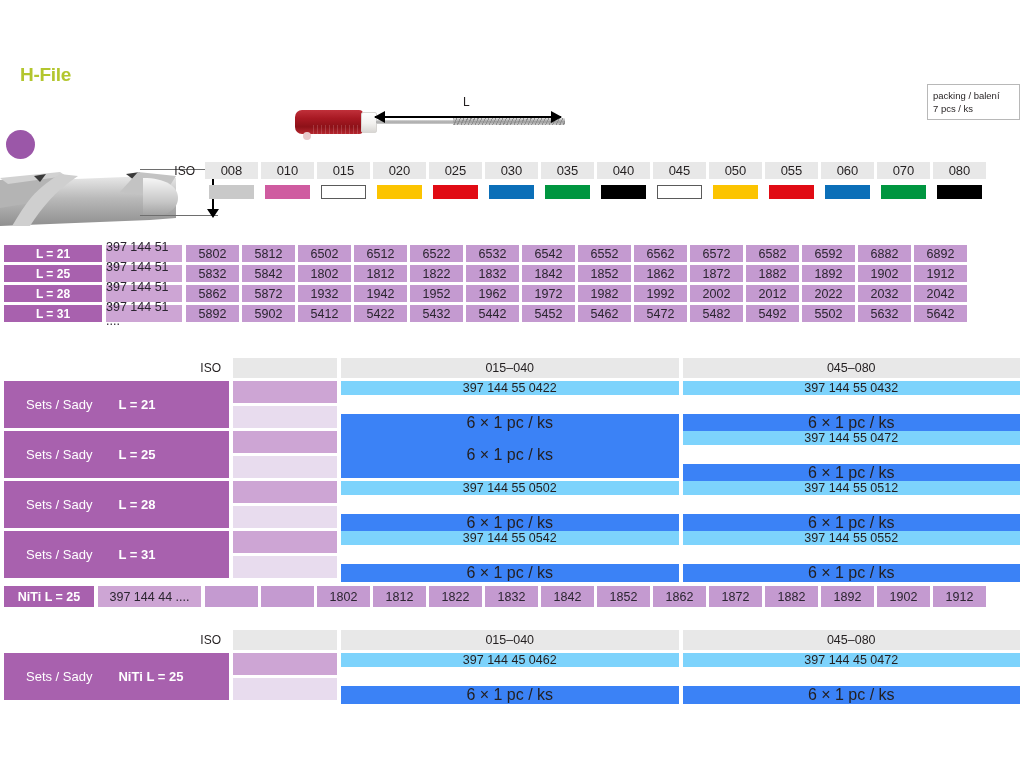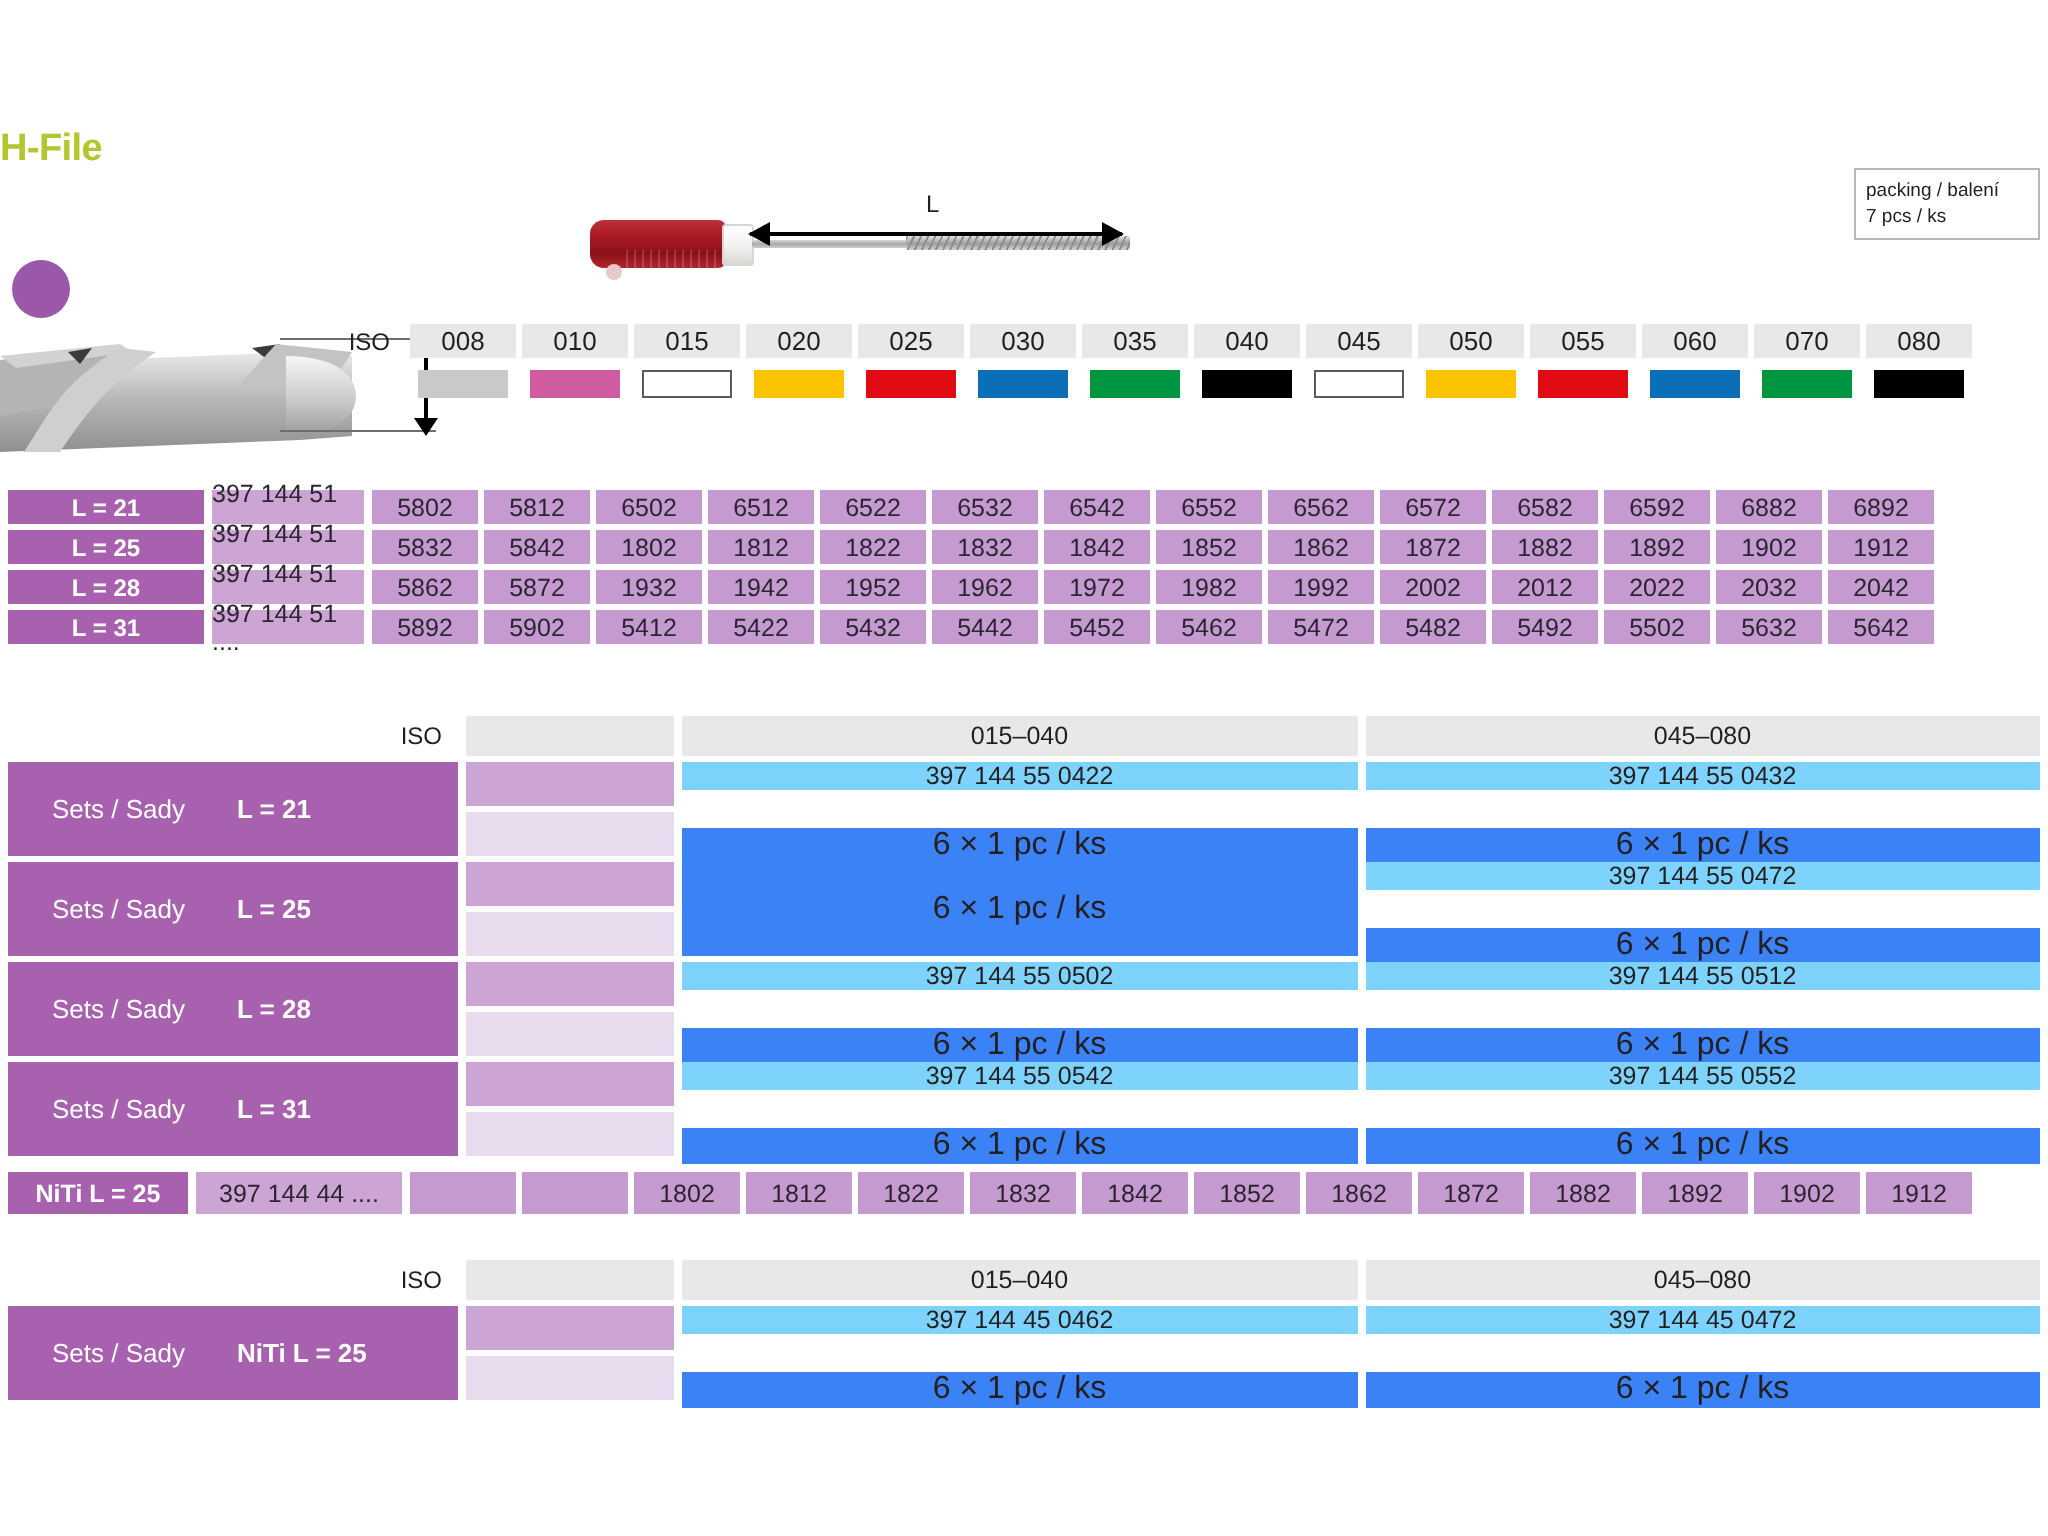--- a/index.html
+++ b/index.html
@@ -7,21 +7,21 @@
     width: 1024px; height: 768px;
     background: #ffffff;
     font-family: "Liberation Sans", sans-serif;
     color: #231f20;
     overflow: hidden;
   }
   .page { position: relative; width: 1024px; height: 768px; }
 
   
   .title {
-    position: absolute; left: 0; top: 64px;
+    position: absolute; left: 20px; top: 64px;
     font-size: 19px; font-weight: bold; letter-spacing: -0.3px;
     color: #b3c62e;
   }
 
   
   .dot {
     position: absolute; left: 6px; top: 130px;
     width: 29px; height: 29px; border-radius: 50%;
     background: #9b57a8;
   }

